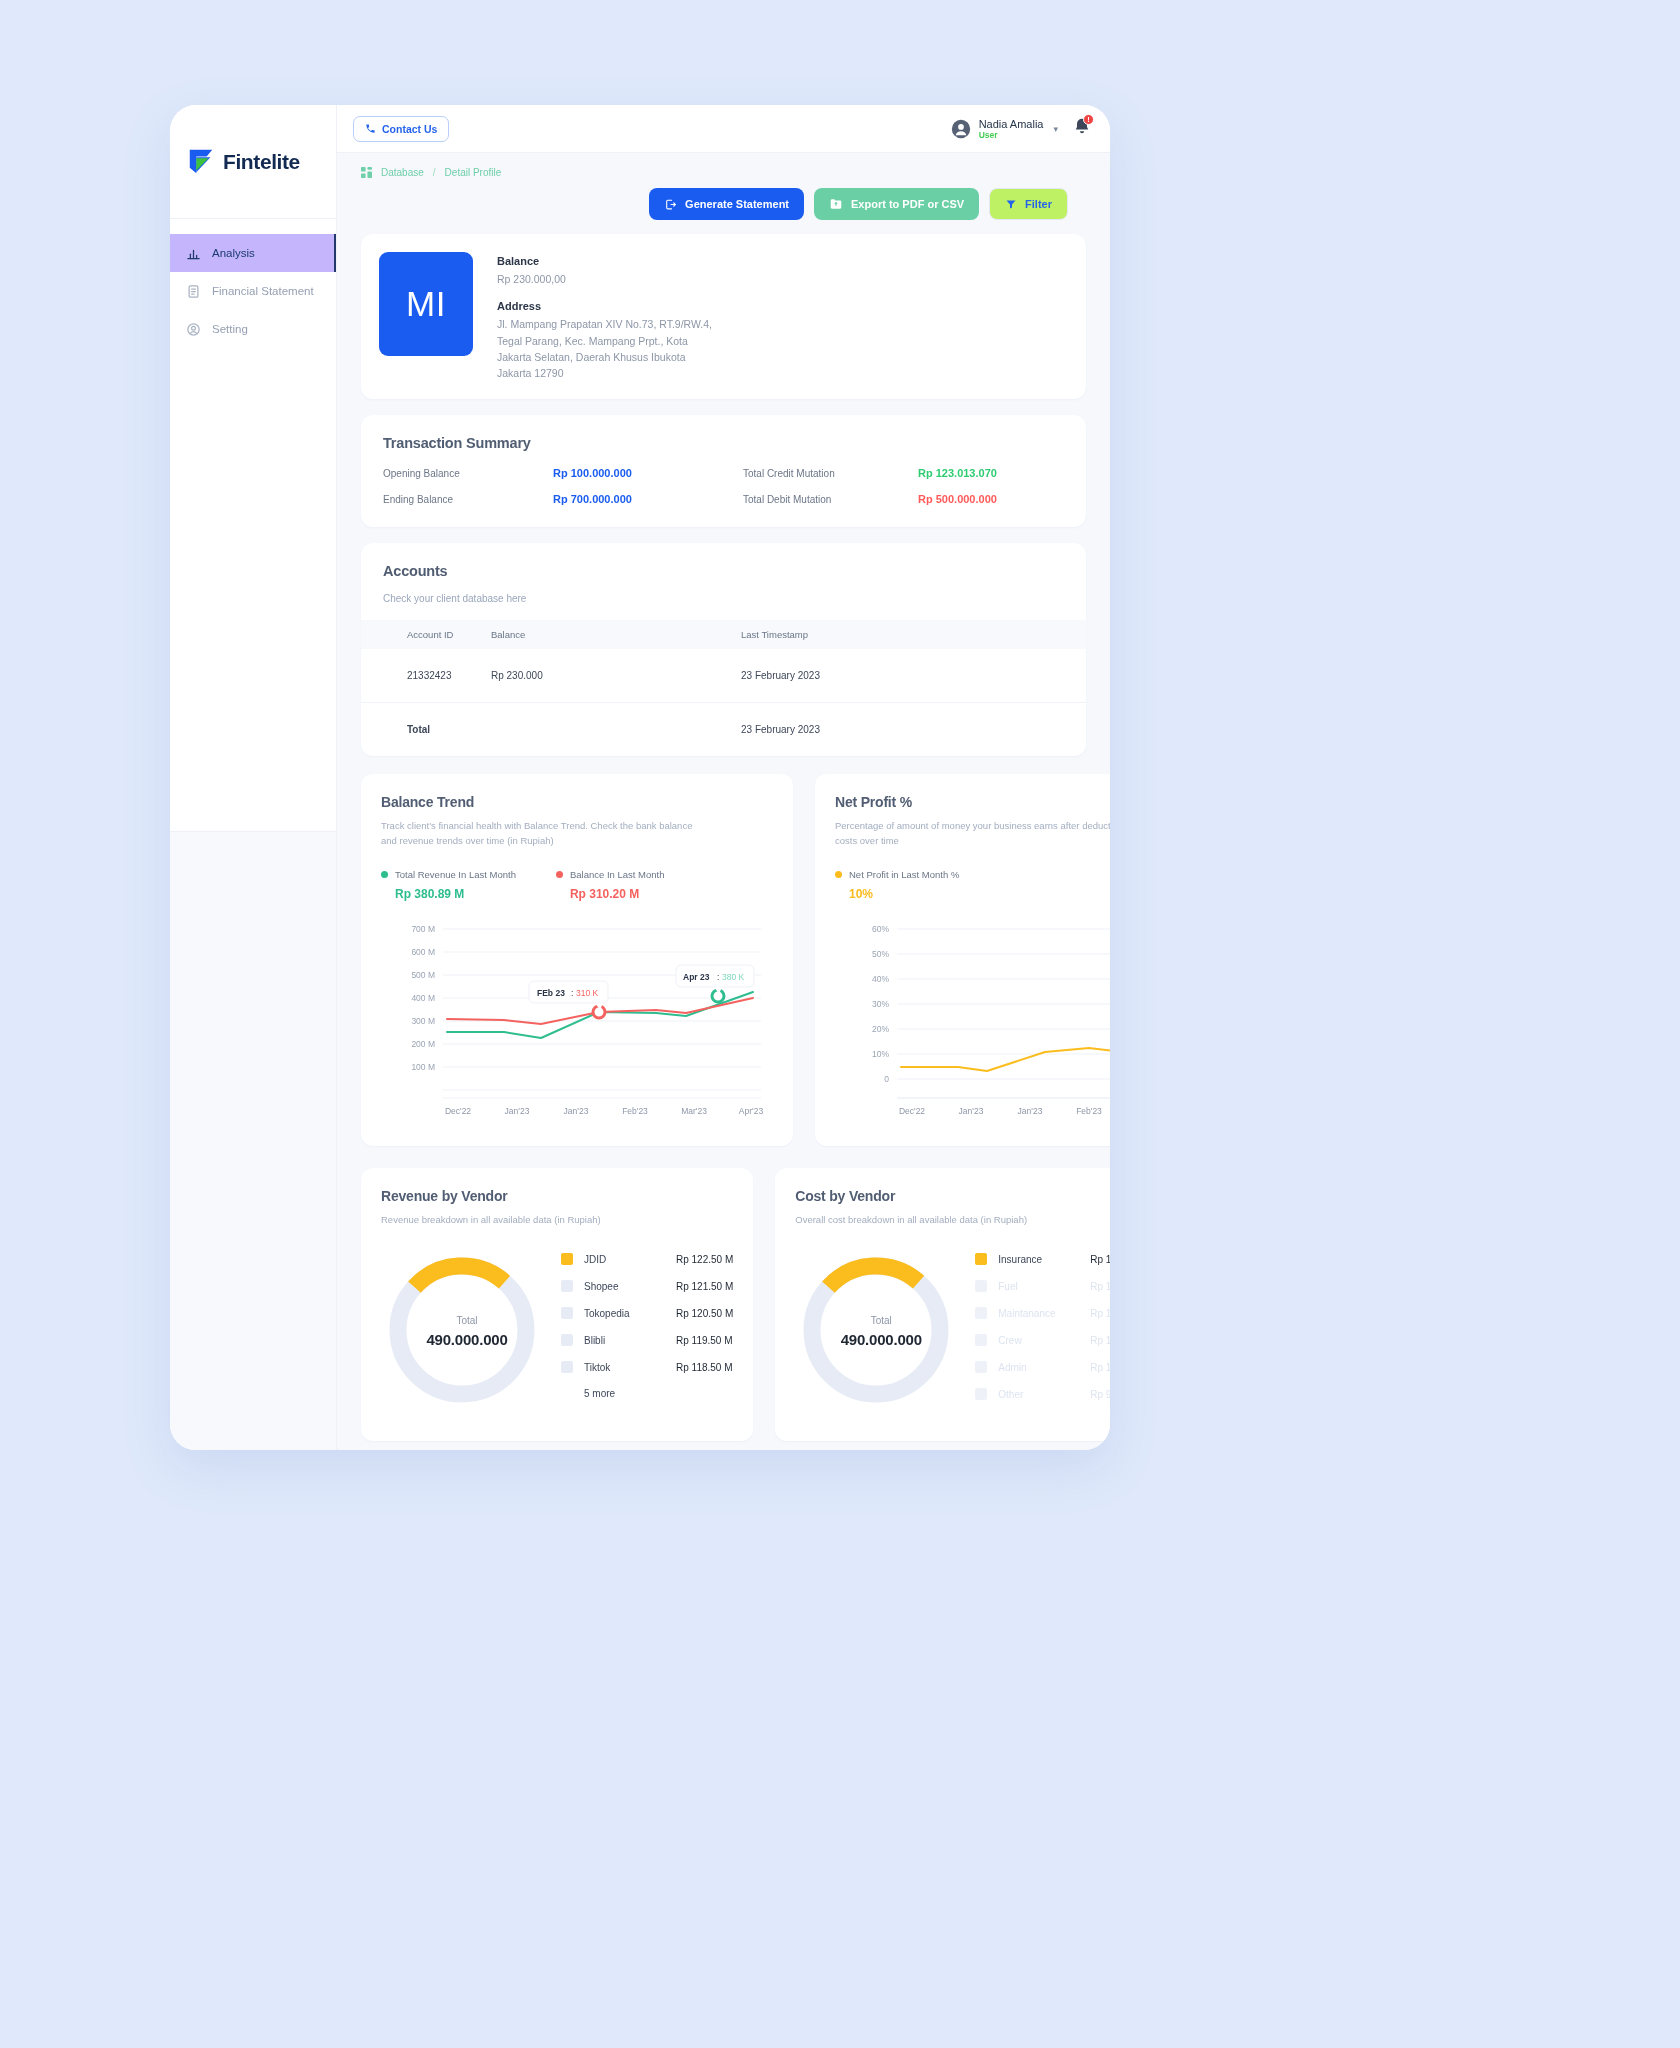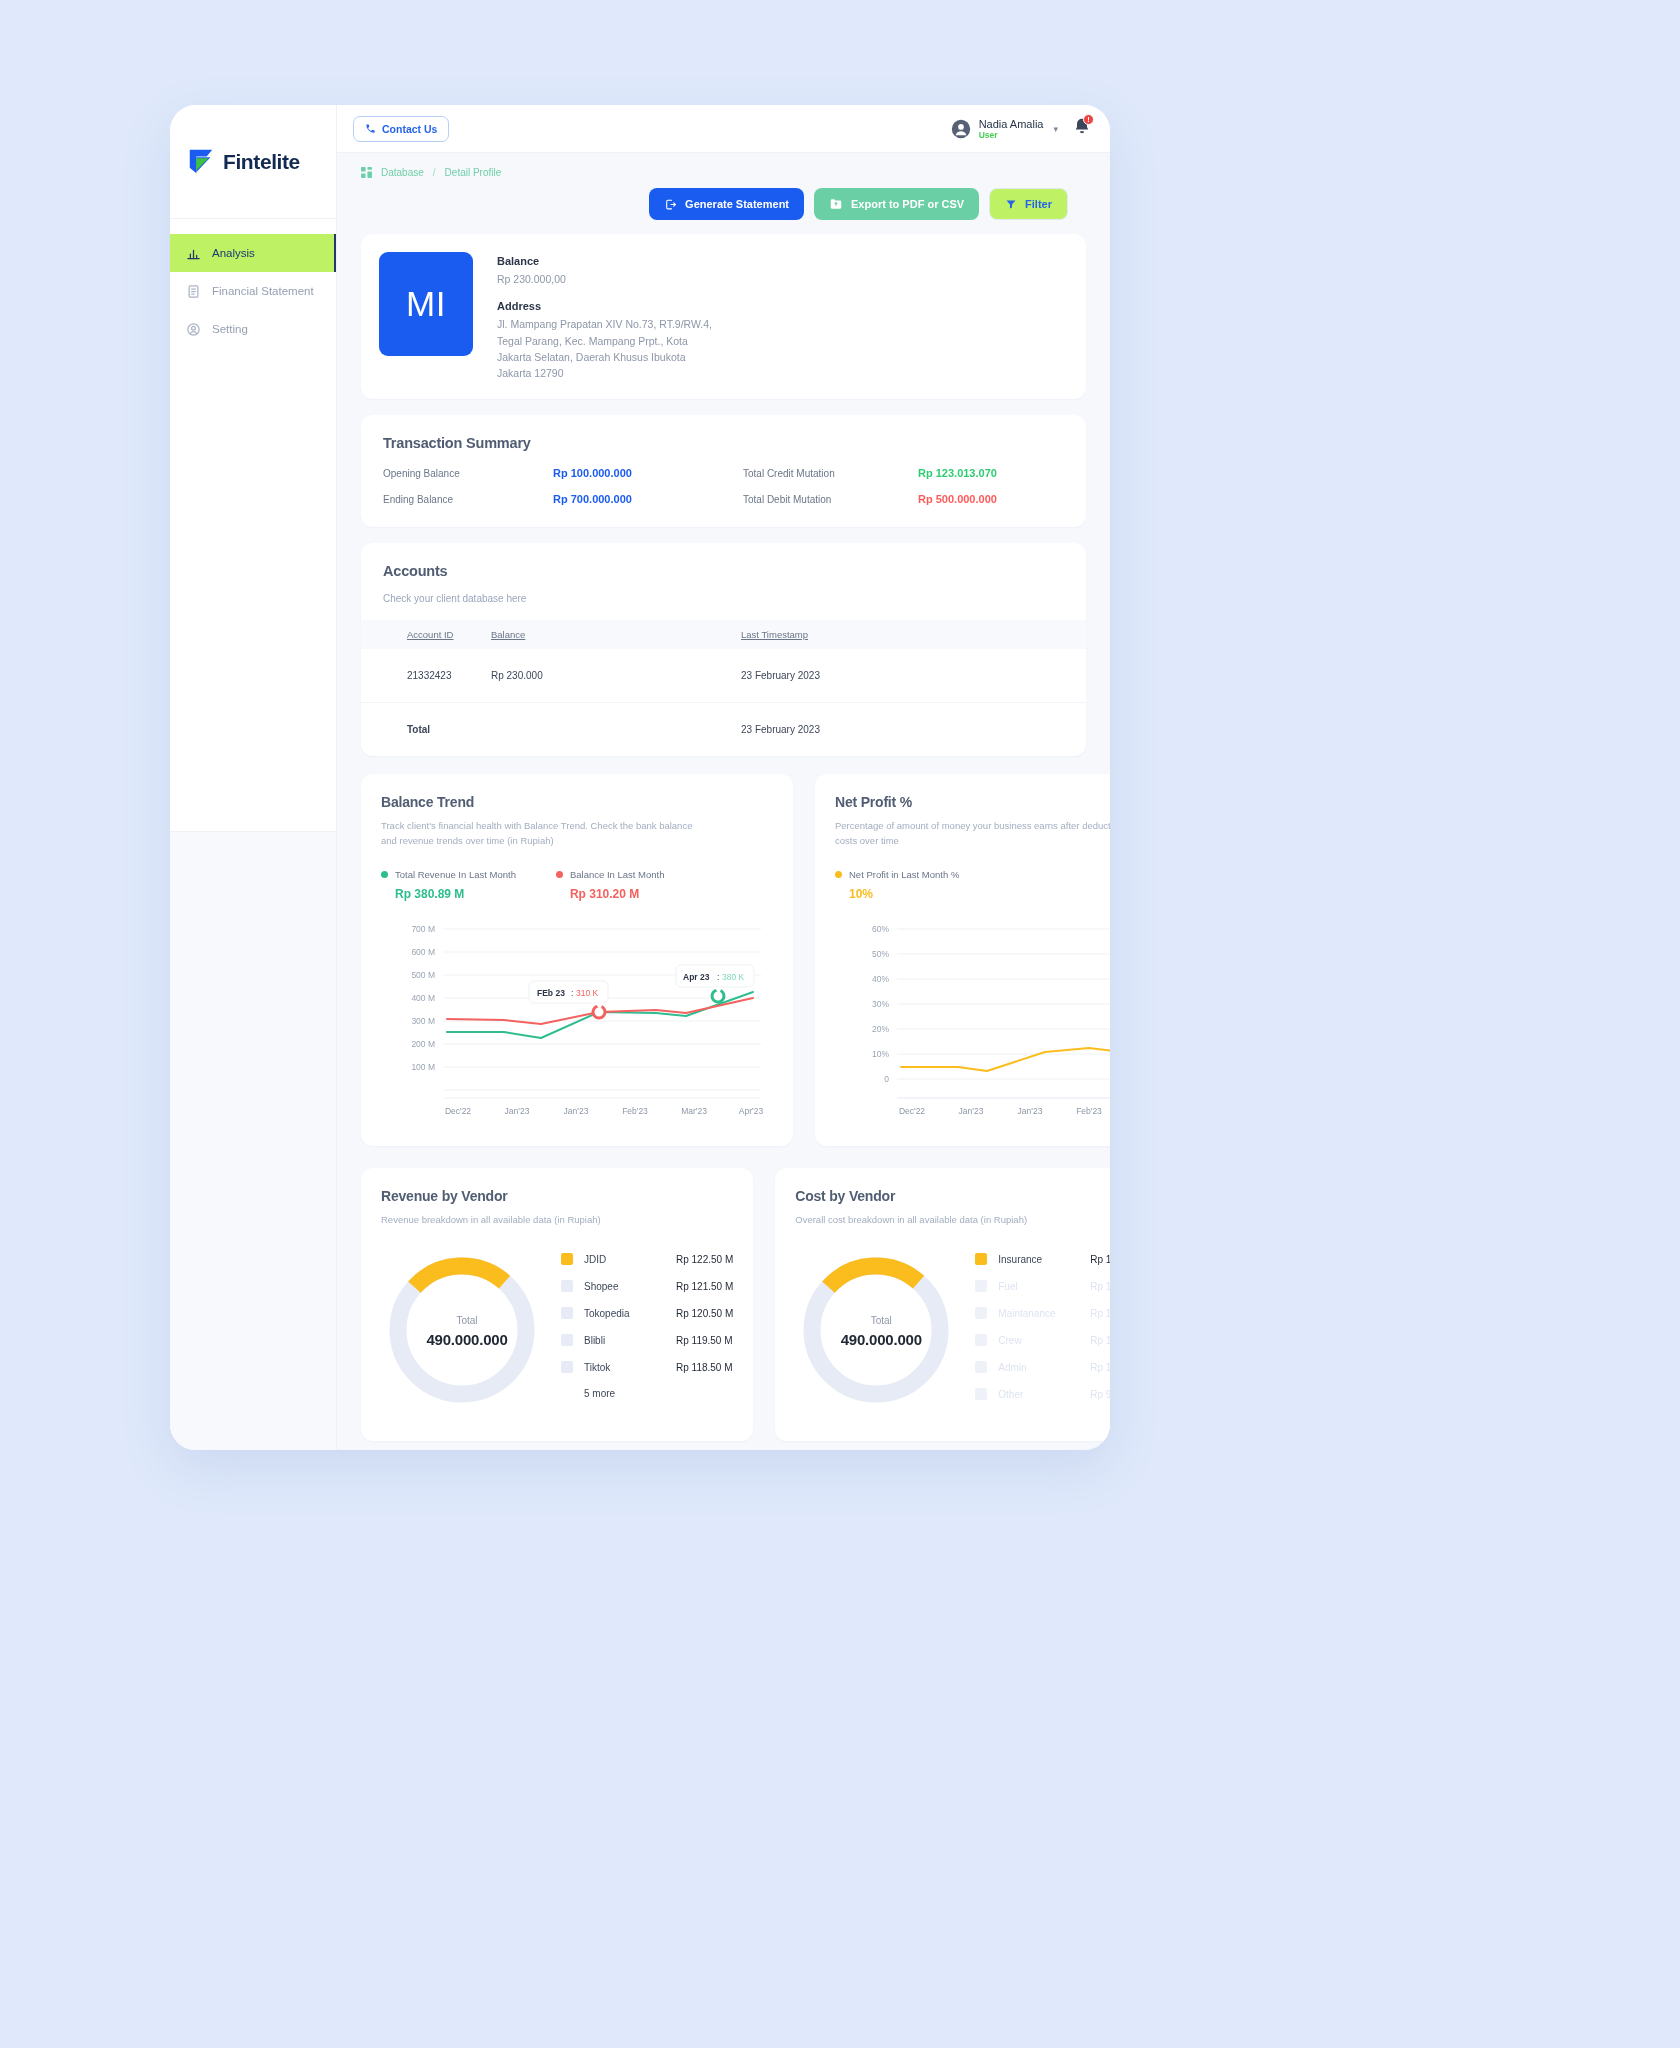--- a/index.html
+++ b/index.html
@@ -37,21 +37,21 @@
   }
   .side-divider { height: 1px; background: #eef1f6; margin: 0; }
   .nav { padding-top: 15px; }
   .nav-item {
     display: flex; align-items: center; gap: 11px;
     height: 38px; padding-left: 16px;
     font-size: 11.5px; color: #96a0b3;
     position: relative; cursor: pointer;
   }
   .nav-item.active {
-    background: #bef264; color: #1b3a73; font-weight: 500;
+    background: #c4b5fd; color: #1b3a73; font-weight: 500;
   }
   .nav-item.active::after {
     content: ""; position: absolute; right: 0; top: 0;
     width: 2.5px; height: 100%; background: #203a6b;
   }
   .nav-ico { width: 15px; height: 15px; display: block; }
   .sidebar-bottom {
     position: absolute; left: 0; right: 0; top: 726px; bottom: 0;
     background: #f7f9fc; border-top: 1px solid #eef1f6;
   }
@@ -150,21 +150,21 @@
   .v-green { color: #2ecc71; }
   .v-red { color: #ff5a5a; }
   
   .acct-card { margin-top: 16px; padding: 20px 0 0; }
   .acct-head { padding: 0 22px; }
   .acct-sub { font-size: 10px; color: #9aa6bb; margin-top: 14px; }
   table.acct { width: 100%; border-collapse: collapse; margin-top: 16px; }
   table.acct thead tr { background: #f7f9fc; }
   table.acct th {
     text-align: left; font-size: 9.5px; font-weight: 400;
-    color: #6b7688; padding: 9px 0; white-space: nowrap; text-decoration: underline;
+    color: #6b7688; padding: 9px 0; white-space: nowrap;
   }
   table.acct td {
     font-size: 10px; color: #3d4759; padding: 21px 0;
     border-bottom: 1px solid #f0f3f8;
   }
   .c1 { padding-left: 46px !important; width: 130px; }
   .c2 { width: 250px; }
   .c4 { text-align: left; }
   .col-ts { padding-left: 0; }
   td.total { font-weight: 700; color: #2c3648; }

